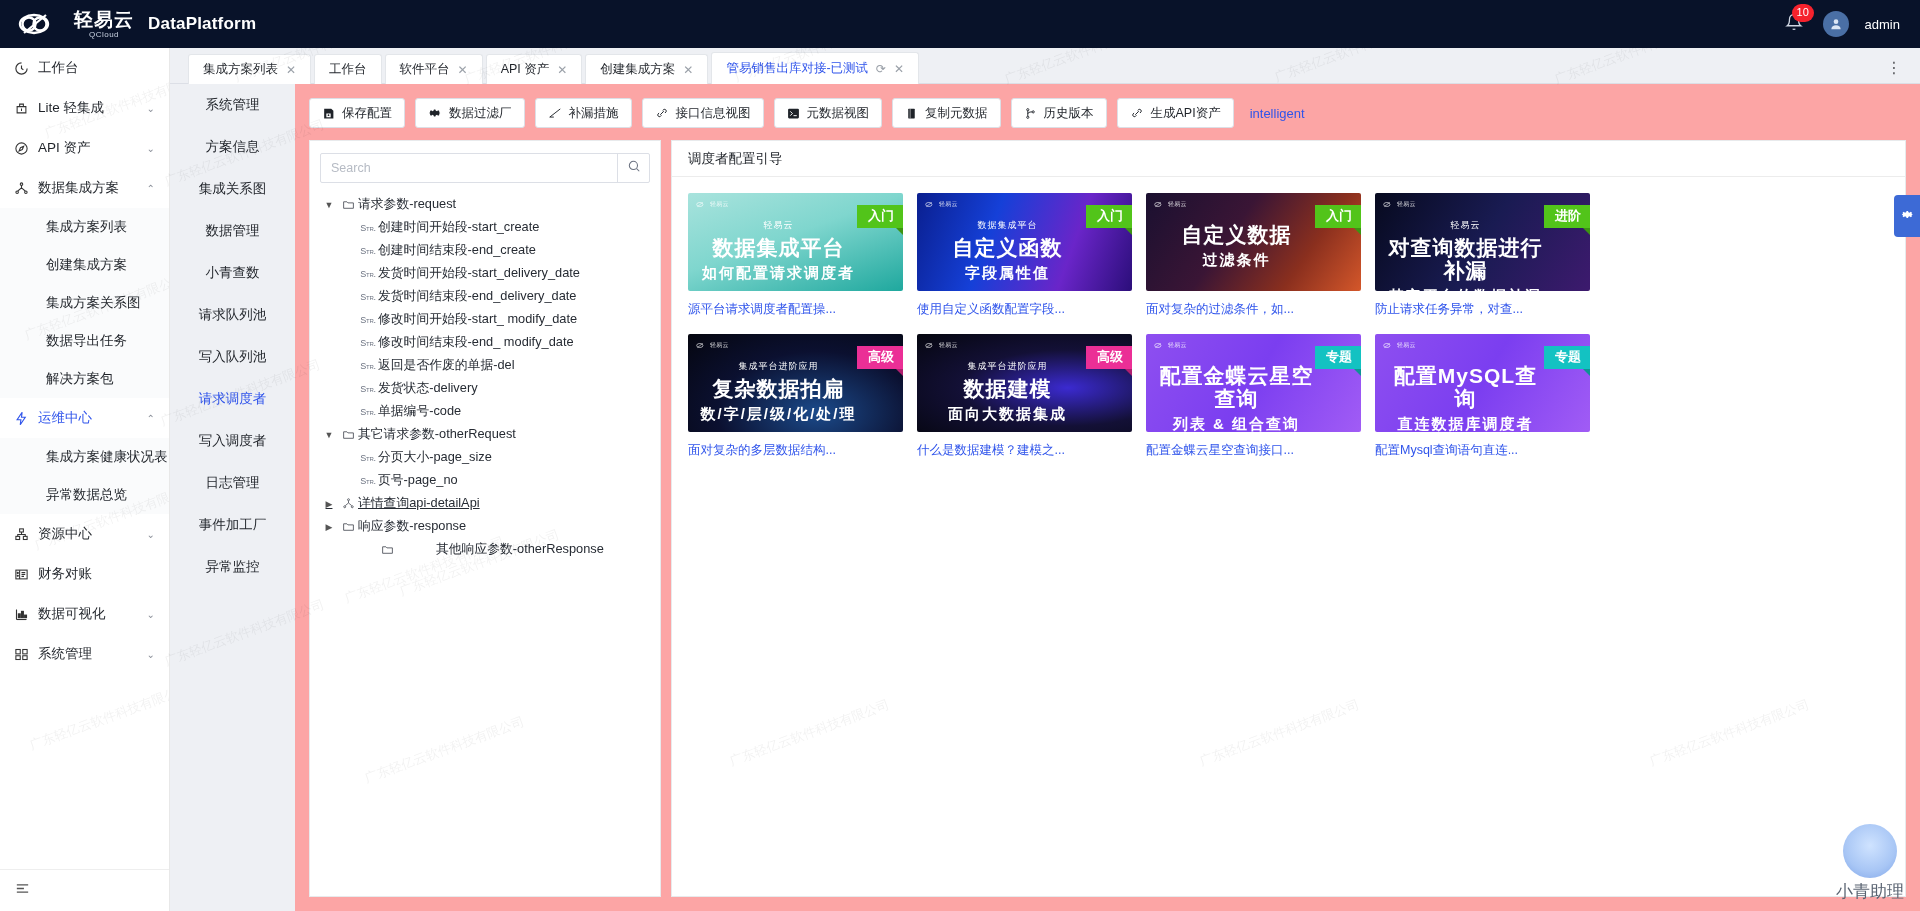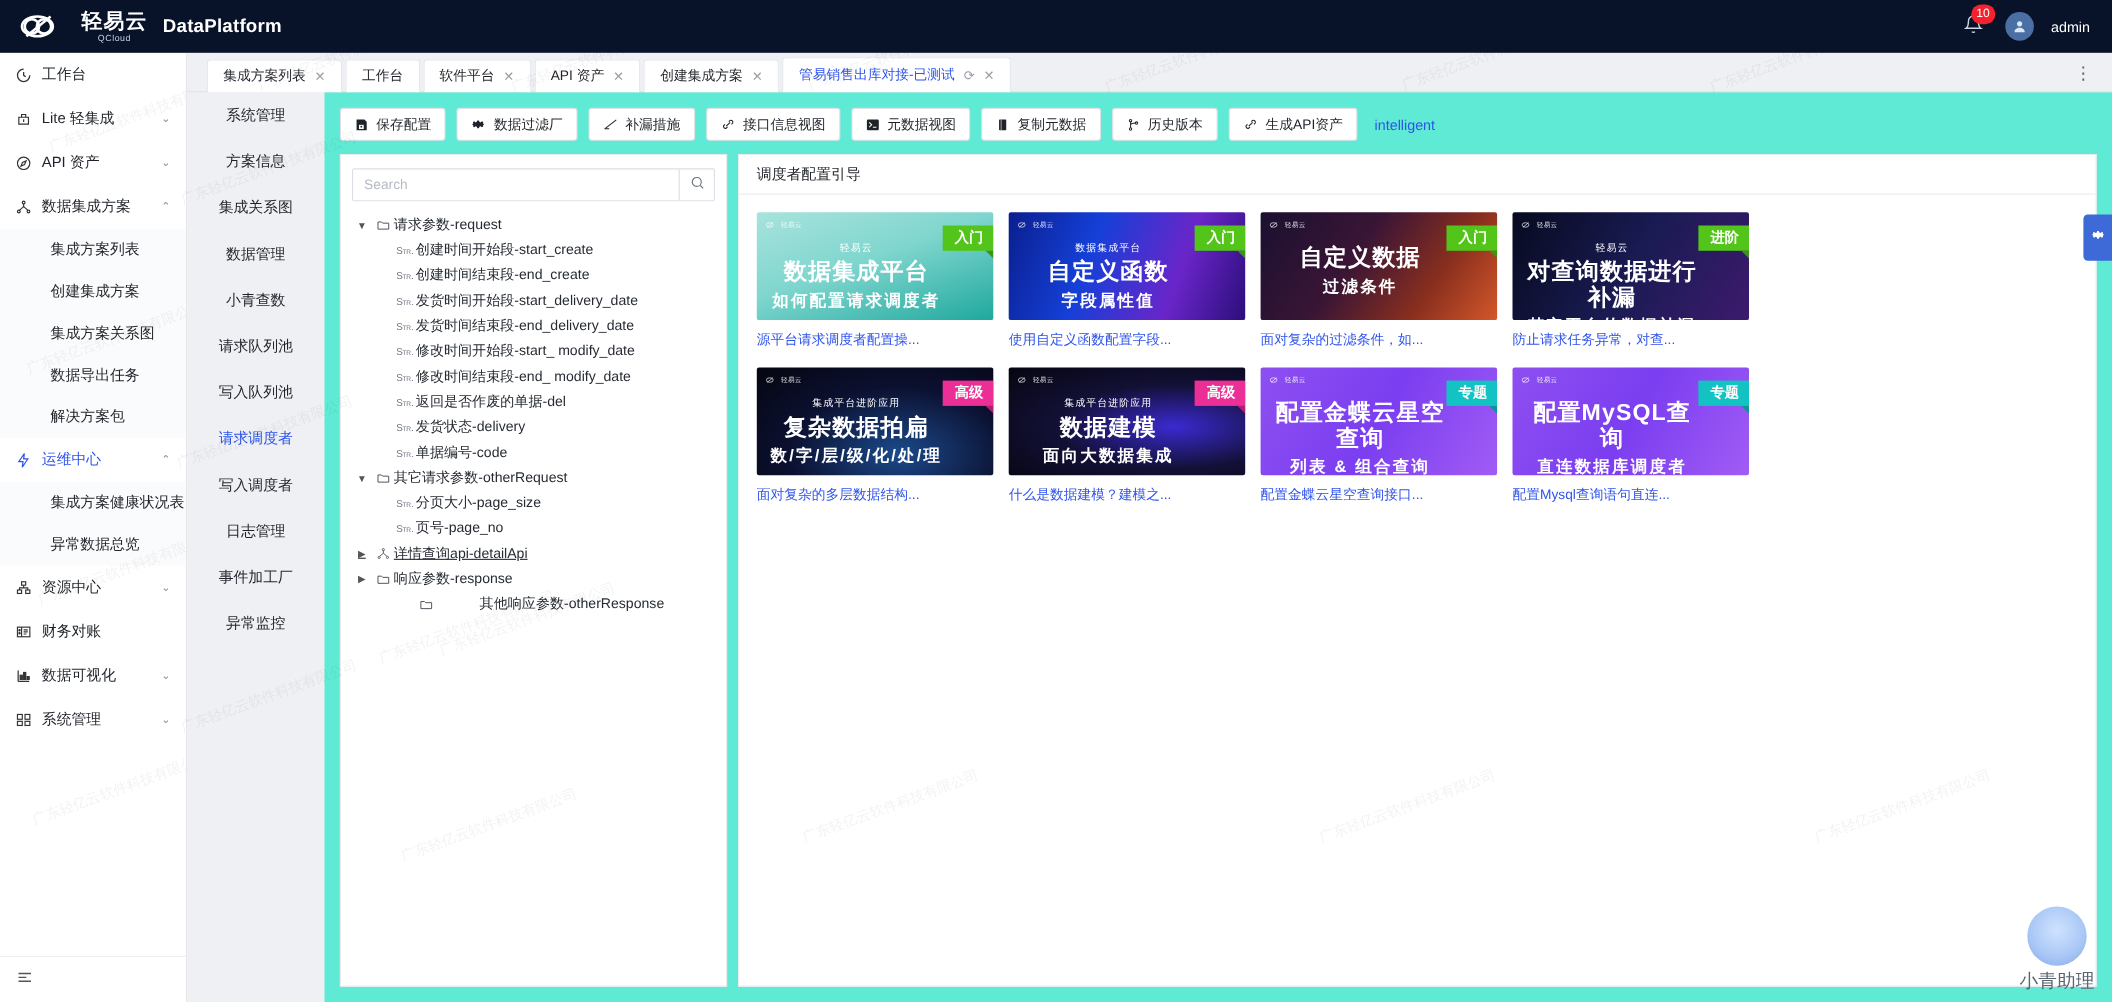--- a/index.html
+++ b/index.html
@@ -91,21 +91,21 @@
   .subnav-item {
     display: flex; align-items: center; justify-content: center;
     height: 42px; font-size: 13.5px; color: #1f2329; cursor: pointer;
     white-space: nowrap;
   }
   .subnav-item.active { color: #2f54eb; }
 
   
   .workarea {
     position: absolute; top: 84px; left: 295px; width: 1625px; height: 827px;
-    background: #5eead4; padding: 14px 0 10px 0;
+    background: #fca5a5; padding: 14px 0 10px 0;
   }
   .toolbar { display: flex; align-items: center; gap: 10px; padding: 0 14px 12px 14px; }
   .tbtn {
     display: inline-flex; align-items: center; gap: 7px;
     height: 30px; padding: 0 12px; background: #fff; border: 1px solid #dcdfe6;
     border-radius: 3px; font-size: 12.5px; color: #1f2329; cursor: pointer;
   }
   .tbtn .tico { display: inline-flex; align-items: center; }
   .intelligent-link { font-size: 13px; color: #2f54eb; cursor: pointer; margin-left: 6px; }
 

